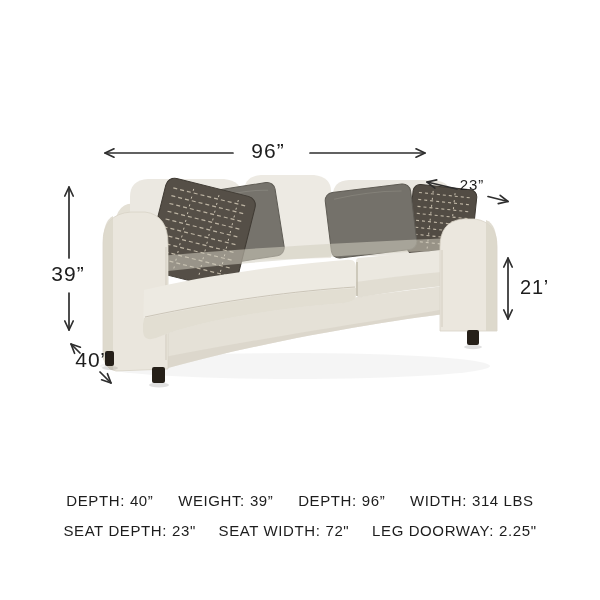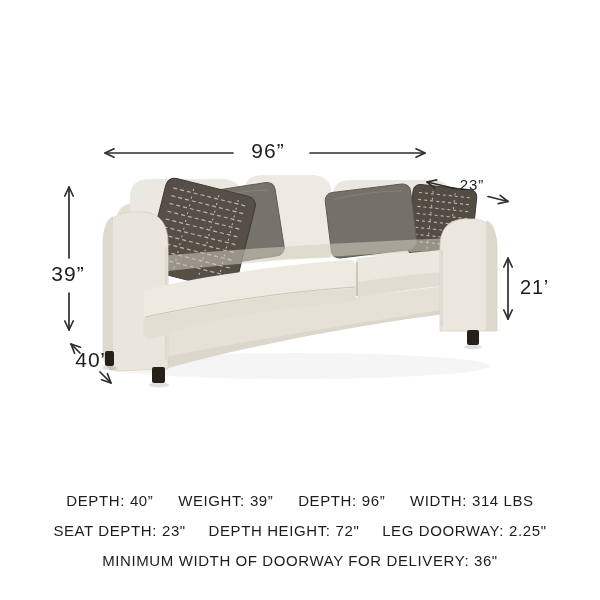--- a/index.html
+++ b/index.html
@@ -146,21 +146,18 @@
 
   <div class="specs">
     <div class="spec-line line1">
       <span class="spec-item"><span class="spec-label">DEPTH:</span><span class="spec-value">40”</span></span>
       <span class="spec-item"><span class="spec-label">WEIGHT:</span><span class="spec-value">39”</span></span>
       <span class="spec-item"><span class="spec-label">DEPTH:</span><span class="spec-value">96”</span></span>
       <span class="spec-item"><span class="spec-label">WIDTH:</span><span class="spec-value">314 LBS</span></span>
     </div>
     <div class="spec-line line2">
       <span class="spec-item"><span class="spec-label">SEAT DEPTH:</span><span class="spec-value">23"</span></span>
-      <span class="spec-item"><span class="spec-label">DEPTH HEIGHT:</span><span class="spec-value">72"</span></span>
+      <span class="spec-item"><span class="spec-label">SEAT WIDTH:</span><span class="spec-value">72"</span></span>
       <span class="spec-item"><span class="spec-label">LEG DOORWAY:</span><span class="spec-value">2.25"</span></span>
-    </div>
-    <div class="spec-line line3">
-      <span class="spec-item">MINIMUM WIDTH OF DOORWAY FOR DELIVERY: 36"</span>
     </div>
   </div>
 
 </div>
 
 </body></html>

